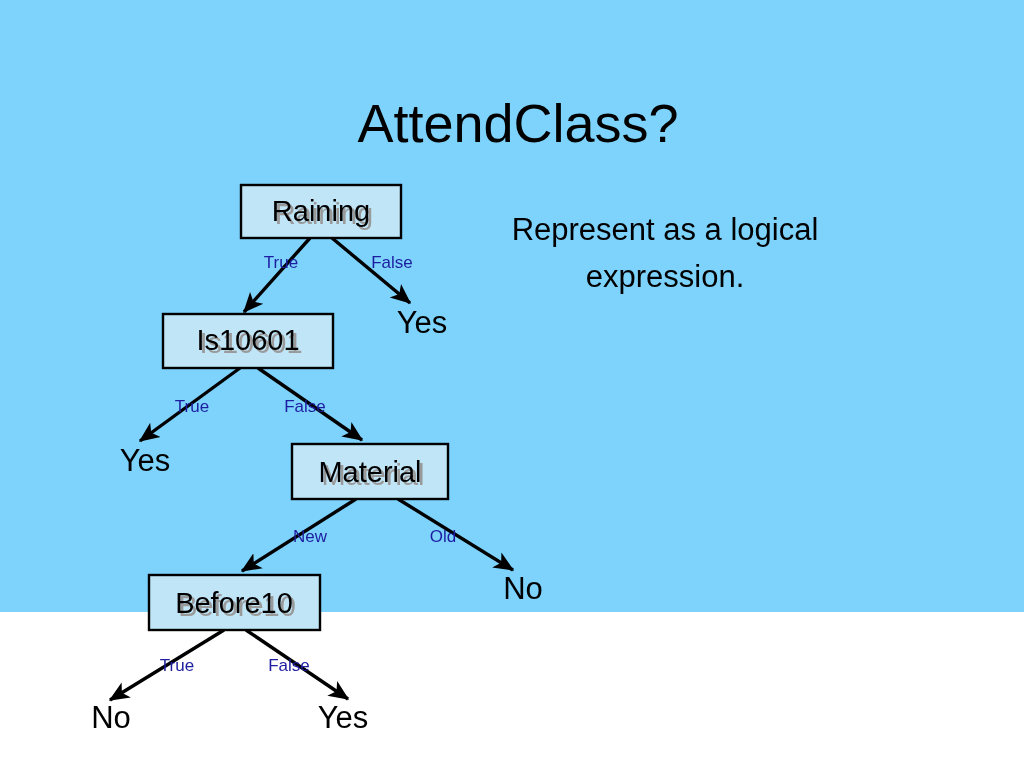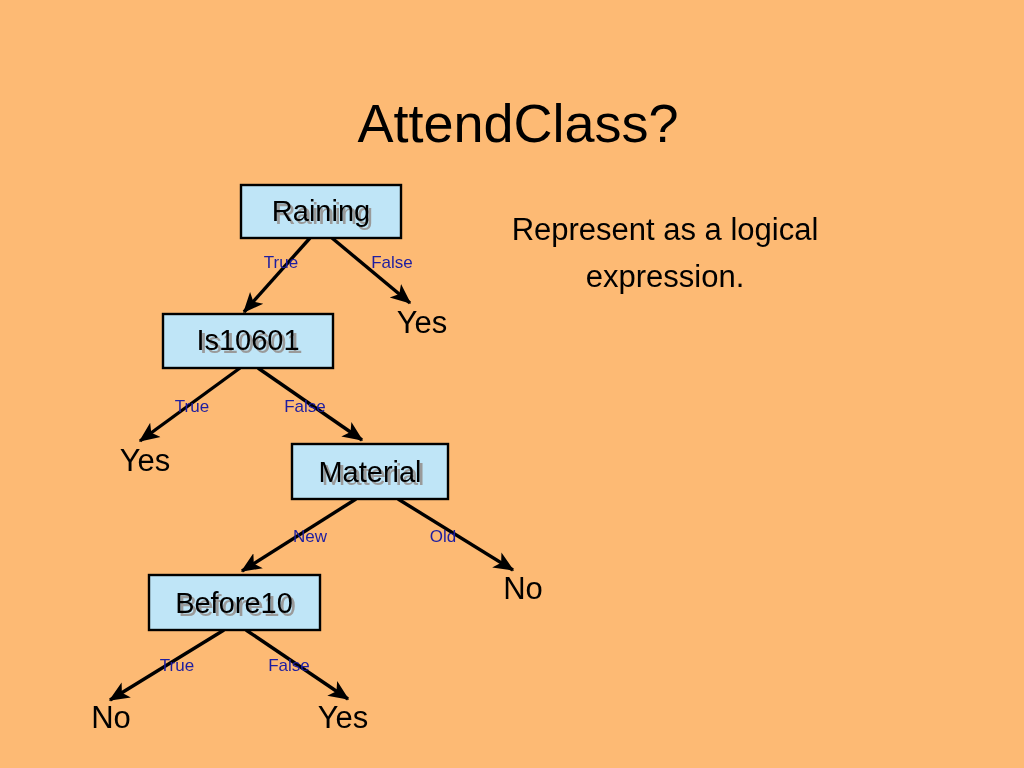--- a/index.html
+++ b/index.html
@@ -11,22 +11,22 @@
     width: 1024px;
     height: 768px;
     overflow: hidden;
     font-family: "Liberation Sans", sans-serif;
     position: relative;
   }
   #slide {
     position: absolute;
     left: 0; top: 0;
     width: 1024px;
-    height: 768px;
-    background: #fdba74;
+    height: 612px;
+    background: #7dd3fc;
   }
   svg.tree {
     position: absolute;
     left: 0; top: 0;
     width: 1024px;
     height: 768px;
   }
   .title-text {
     font-family: "Liberation Sans", sans-serif;
     font-size: 54px;

